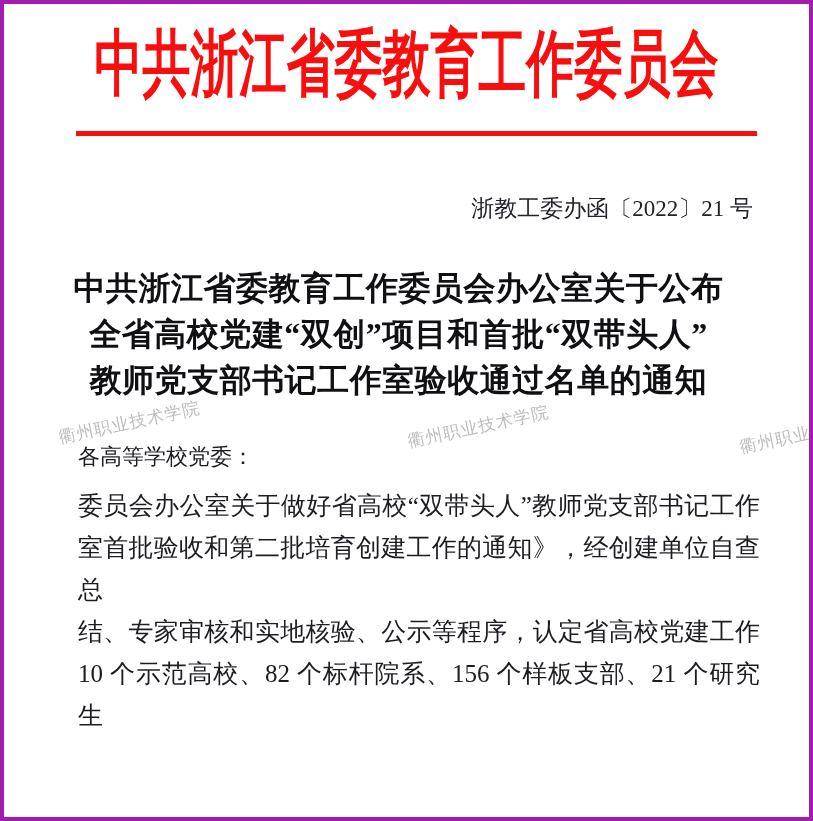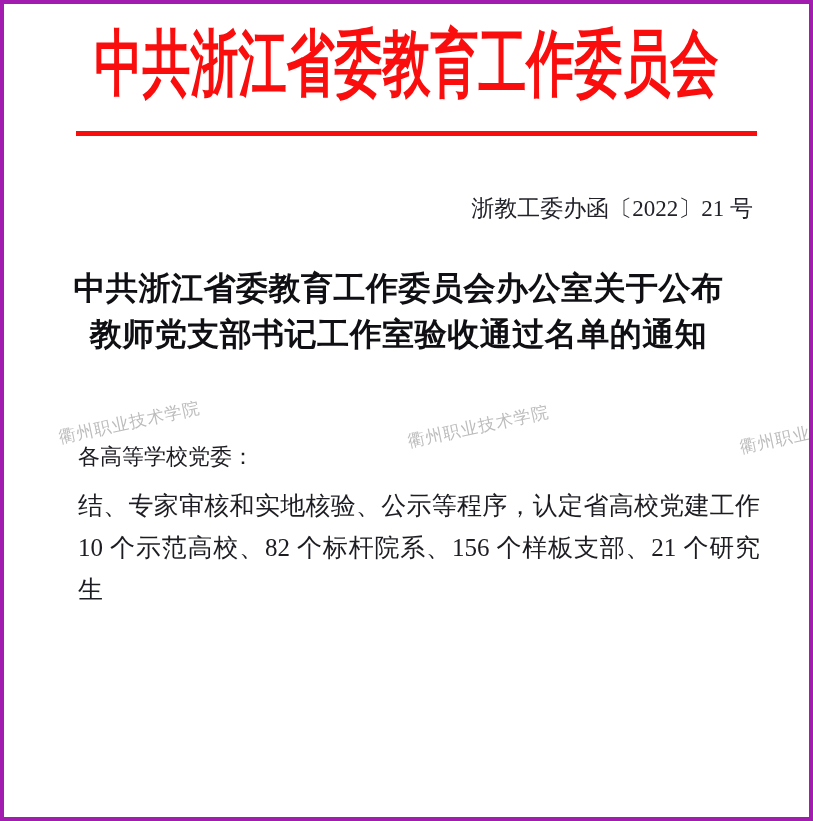--- a/index.html
+++ b/index.html
@@ -108,28 +108,31 @@
 <div class="page">
 
   <div class="masthead">中共浙江省委教育工作委员会</div>
 
   <div class="red-rule"></div>
 
   <div class="doc-number">浙教工委办函〔2022〕21 号</div>
 
   <div class="title">
     <div>中共浙江省委教育工作委员会办公室关于公布</div>
+    <div>全省高校党建“双创”项目和首批“双带头人”</div>
     <div>教师党支部书记工作室验收通过名单的通知</div>
   </div>
 
   <div class="watermark wm1">衢州职业技术学院</div>
   <div class="watermark wm2">衢州职业技术学院</div>
   <div class="watermark wm3">衢州职业技术学院</div>
 
   <div class="salutation">各高等学校党委：</div>
 
   <div class="body-text">
+    <div class="body-line just">委员会办公室关于做好省高校“双带头人”教师党支部书记工作</div>
+    <div class="body-line just">室首批验收和第二批培育创建工作的通知》，经创建单位自查总</div>
     <div class="body-line just">结、专家审核和实地核验、公示等程序，认定省高校党建工作</div>
     <div class="body-line just">10 个示范高校、82 个标杆院系、156 个样板支部、21 个研究生</div>
 
   </div>
 
 </div>
 
 </body></html>

